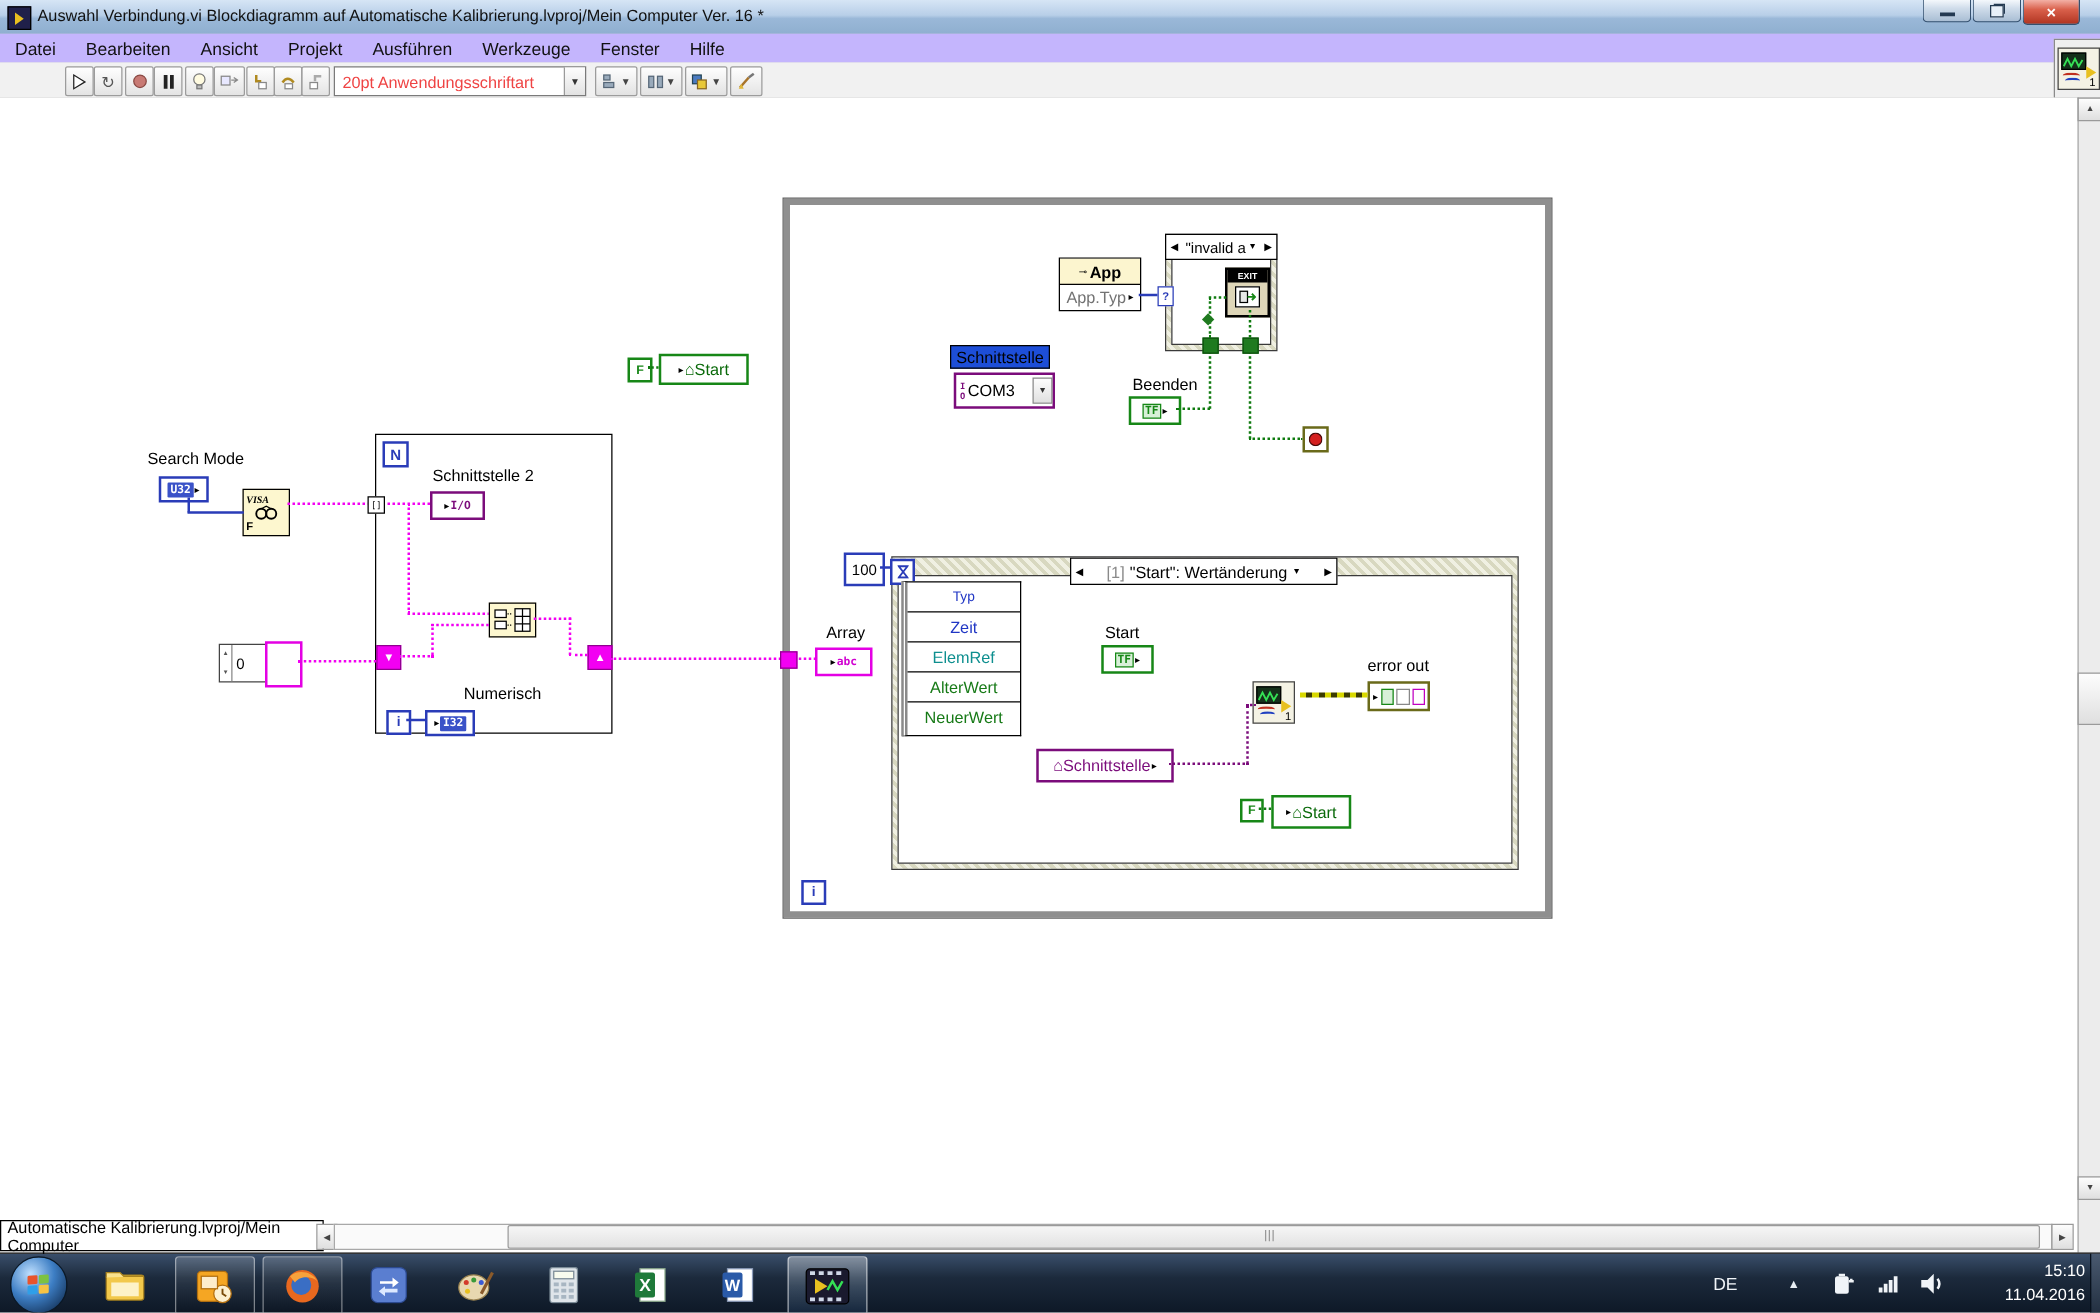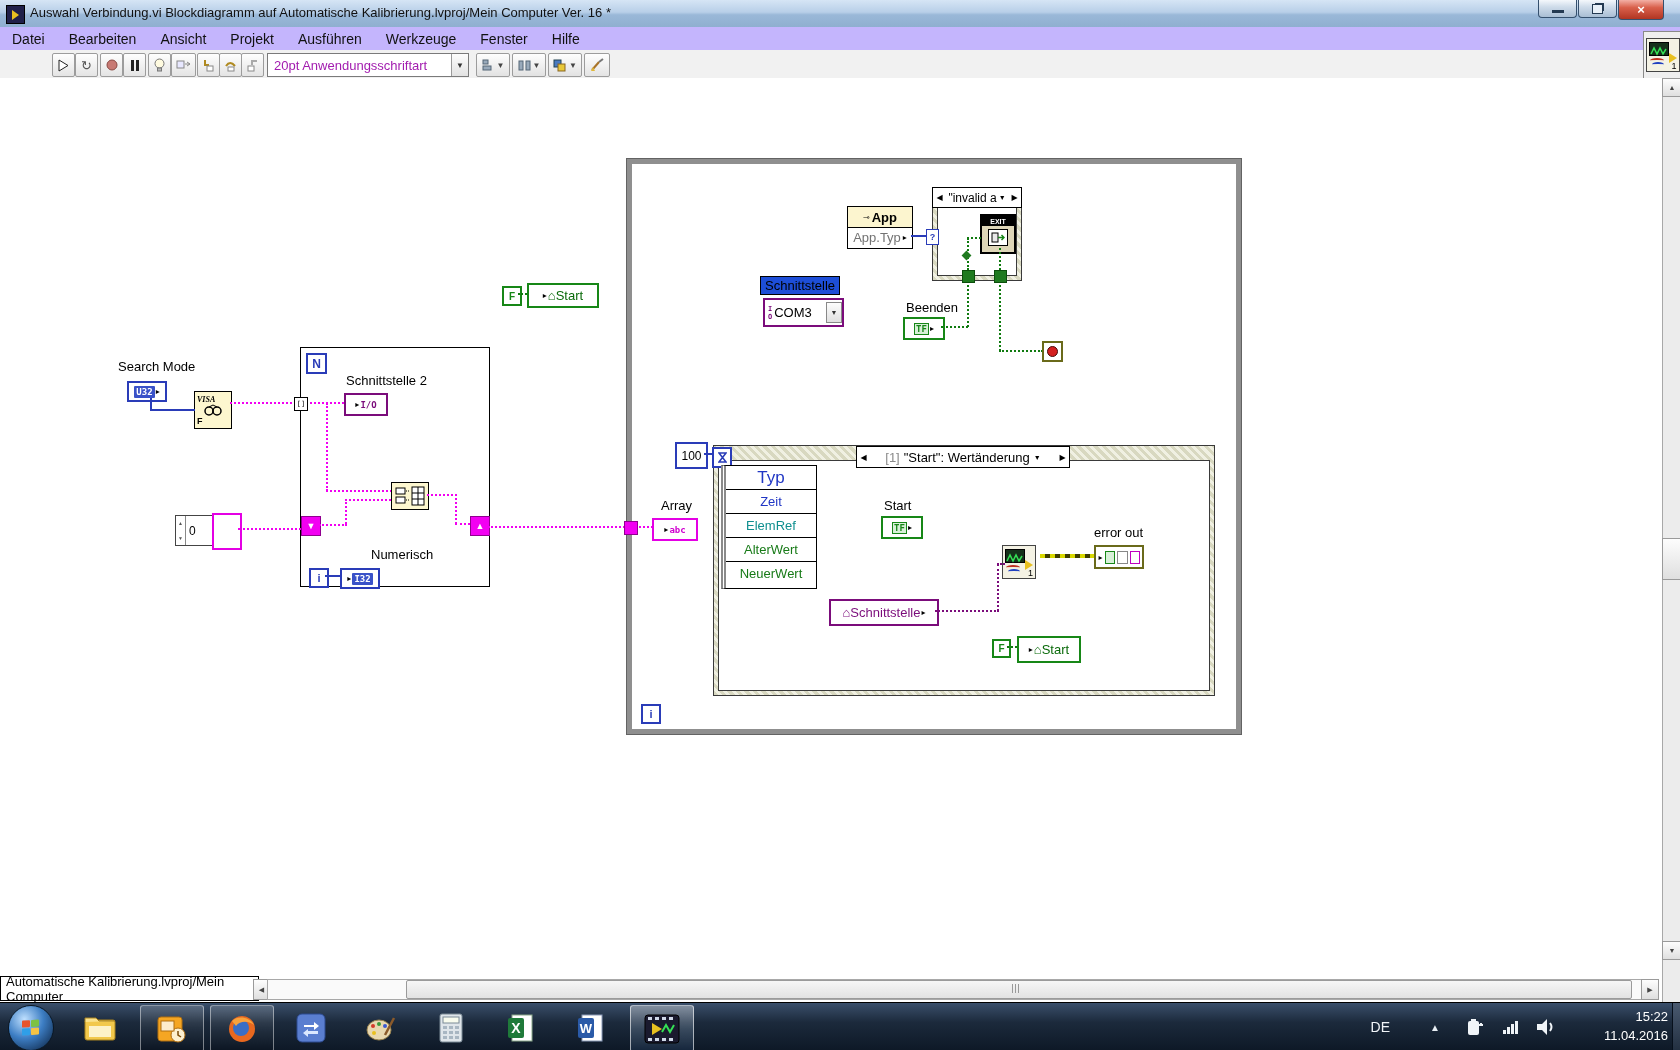--- a/index.html
+++ b/index.html
@@ -21,21 +21,21 @@
   .winbtn.close{width:44px;height:19px;background:linear-gradient(#f3b0a5,#d9604b 40%,#b13522);color:#fff;font-weight:bold;font-size:13px;}
   .minglyph{width:12px;height:3px;background:#243a52;margin-top:6px;}
   .restglyph{width:9px;height:8px;border:1px solid #243a52;background:#e8f0f8;box-shadow:2px -2px 0 -1px #243a52;}
   
   .menubar{position:absolute;left:0;top:27px;width:1680px;height:23px;background:#c4b5fd;border-bottom:1px solid #d8d8d8;display:flex;align-items:center;}
   .menuitem{font-size:14px;color:#111;padding:0 12px;height:23px;display:flex;align-items:center;cursor:default;}
   .toolbar{position:absolute;left:0;top:50px;width:1680px;height:28px;background:#f1f1f1;border-bottom:1px solid #a8a8a8;}
   .tbtn{position:absolute;top:3px;width:21px;height:22px;border:1px solid #9c9c9c;border-radius:2px;
     background:linear-gradient(#fefefe,#e4e4e4);display:flex;align-items:center;justify-content:center;font-size:12px;color:#333;}
   .fontsel{position:absolute;left:267px;top:3px;width:200px;height:22px;background:#fff;border:1px solid #7a7a7a;display:flex;align-items:center;}
-  .fontsel .txt{font-size:13px;color:#a21caf;padding-left:6px;flex:1;white-space:nowrap;overflow:hidden;}
+  .fontsel .txt{font-size:13px;color:#ef4444;padding-left:6px;flex:1;white-space:nowrap;overflow:hidden;}
   .fontsel .dd{width:16px;height:100%;border-left:1px solid #9a9a9a;background:linear-gradient(#fdfdfd,#e2e2e2);
     display:flex;align-items:center;justify-content:center;font-size:8px;color:#333;}
   .ddbtn{position:absolute;top:3px;width:32px;height:22px;border:1px solid #9c9c9c;border-radius:2px;background:linear-gradient(#fefefe,#e2e2e2);
     display:flex;align-items:center;justify-content:center;gap:2px;font-size:8px;color:#444;}
   .searchbox{position:absolute;left:1470px;top:55px;width:138px;height:21px;background:#fff;border:1px solid #8a8a8a;display:flex;align-items:center;}
   .searchbox .grip{font-size:9px;color:#555;padding:0 3px;border-right:1px solid #ccc;}
   .searchbox input{border:none;outline:none;flex:1;font-size:13px;color:#333;font-family:"Liberation Sans",sans-serif;width:80px;background:transparent;}
   .helpbtn{position:absolute;left:1614px;top:55px;width:26px;height:21px;border:1px solid #9c9c9c;background:linear-gradient(#fefefe,#e4e4e4);
     display:flex;align-items:center;justify-content:center;color:#b89000;font-weight:bold;font-size:14px;}
   .vi-panel{position:absolute;left:1643px;top:31px;width:37px;height:46px;border:1px solid #8a8a8a;background:#efefef;
@@ -401,21 +401,21 @@
 
 <div class="term b-blue" style="left:675px;top:442px;width:29px;height:23px;font-size:12px;">100</div>
 <div class="wire wh-blu" style="left:704px;top:453px;width:10px;"></div>
 <div class="term b-blue" style="left:712px;top:447px;width:16px;height:17px;z-index:6;">
   <svg width="9" height="11">
       <path d="M1 1 L8 1 L1 10 L8 10 Z" fill="none" stroke="#2a3cb8" stroke-width="1.5"></path>
     </svg>
 </div>
 
 <div class="abs" style="left:721px;top:465px;width:90px;height:122px;border:1px solid #000;border-left:5px double #8a8a8a;background:#fff;z-index:6;">
-  <div style="height:23px;border-bottom:1px solid #000;display:flex;align-items:center;justify-content:center;font-size:17px;color:#2036c4;">Typ</div>
+  <div style="height:23px;border-bottom:1px solid #000;display:flex;align-items:center;justify-content:center;font-size:11px;color:#2036c4;">Typ</div>
   <div style="height:23px;border-bottom:1px solid #000;display:flex;align-items:center;justify-content:center;font-size:13px;color:#2036c4;">Zeit</div>
   <div style="height:23px;border-bottom:1px solid #000;display:flex;align-items:center;justify-content:center;font-size:13px;color:#0e8f8f;">ElemRef</div>
   <div style="height:23px;border-bottom:1px solid #000;display:flex;align-items:center;justify-content:center;font-size:13px;color:#177a17;">AlterWert</div>
   <div style="height:23px;display:flex;align-items:center;justify-content:center;font-size:13px;color:#177a17;">NeuerWert</div>
 </div>
 
 <div class="lvlabel" style="left:661px;top:498px;">Array</div>
 <div class="term b-mag" style="left:652px;top:518px;width:42px;height:19px;gap:1px;">
   <span class="tri">▸</span>
     <span class="dtype" style="color:#d000d0;">abc</span>
@@ -600,17 +600,17 @@
         </g>
       </svg>
   </div>
   <div class="tray" style="right:124px;">
     <svg width="20" height="18">
         <polygon points="1,6 6,6 11,1 11,17 6,12 1,12" fill="#f0f4f8"></polygon>
         <path d="M14 5 Q17 9 14 13" stroke="#f0f4f8" fill="none" stroke-width="2"></path>
       </svg>
   </div>
   <div class="clock">
-    <div>15:22</div>
+    <div>15:10</div>
     <div>11.04.2016</div>
   </div>
   <div class="showdesk"></div>
 </div>
 
 </body></html>

